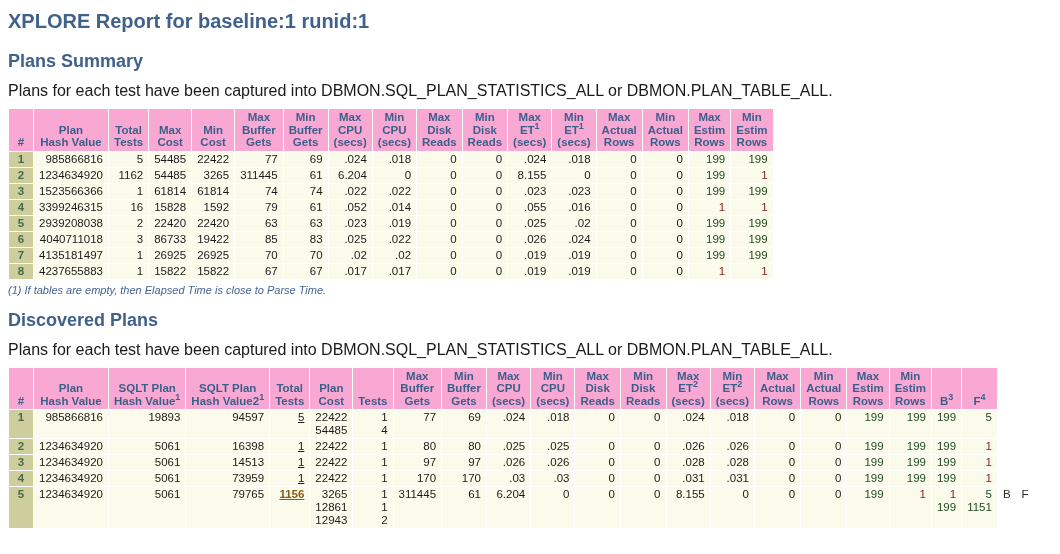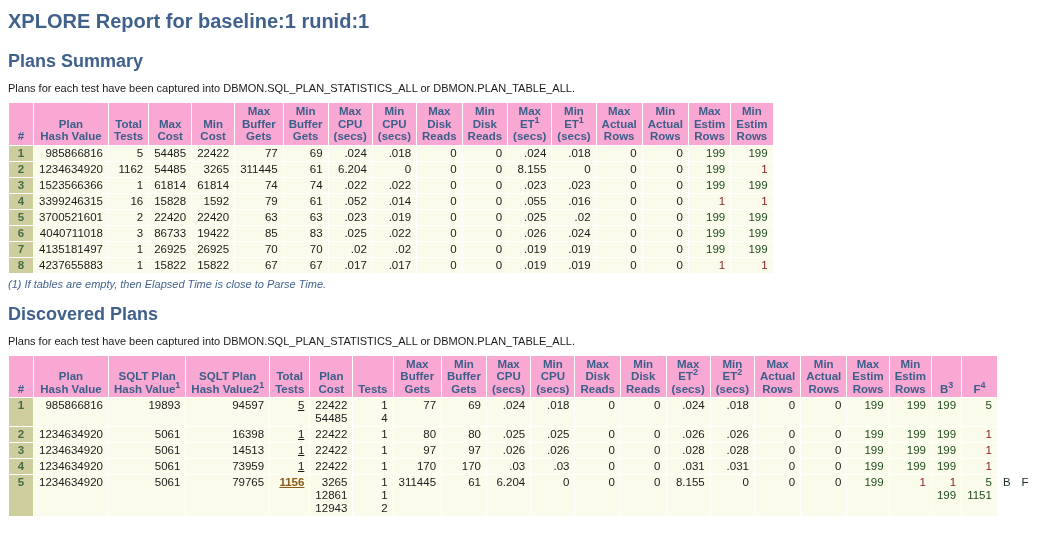--- a/index.html
+++ b/index.html
@@ -22,21 +22,21 @@
     letter-spacing:0px;
   }
   h2.section-title{
     font-size:18px;
     font-weight:bold;
     color:#40618c;
     margin:0;
     padding:14px 0 10px 0;
   }
   p.section-desc{
-    font-size:11px;
+    font-size:16px;
     color:#1a1a1a;
     margin:0;
     padding:0 16px 8px 0;
   }
   p.footnote{
     font-size:11px;
     font-style:italic;
     color:#45648f;
     margin:0;
     padding:4px 0 0 0;
@@ -257,21 +257,21 @@
           <td><span class="v-black">0</span></td>
           <td><span class="v-black">.055</span></td>
           <td><span class="v-black">.016</span></td>
           <td><span class="v-black">0</span></td>
           <td><span class="v-black">0</span></td>
           <td><span class="v-red">1</span></td>
           <td><span class="v-red">1</span></td>
         </tr>
         <tr>
           <td class="idx">5</td>
-          <td><span class="v-black">3700521601</span></td>
+          <td><span class="v-black">2939208038</span></td>
           <td><span class="v-black">2</span></td>
           <td><span class="v-black">22420</span></td>
           <td><span class="v-black">22420</span></td>
           <td><span class="v-black">63</span></td>
           <td><span class="v-black">63</span></td>
           <td><span class="v-black">.023</span></td>
           <td><span class="v-black">.019</span></td>
           <td><span class="v-black">0</span></td>
           <td><span class="v-black">0</span></td>
           <td><span class="v-black">.025</span></td>

